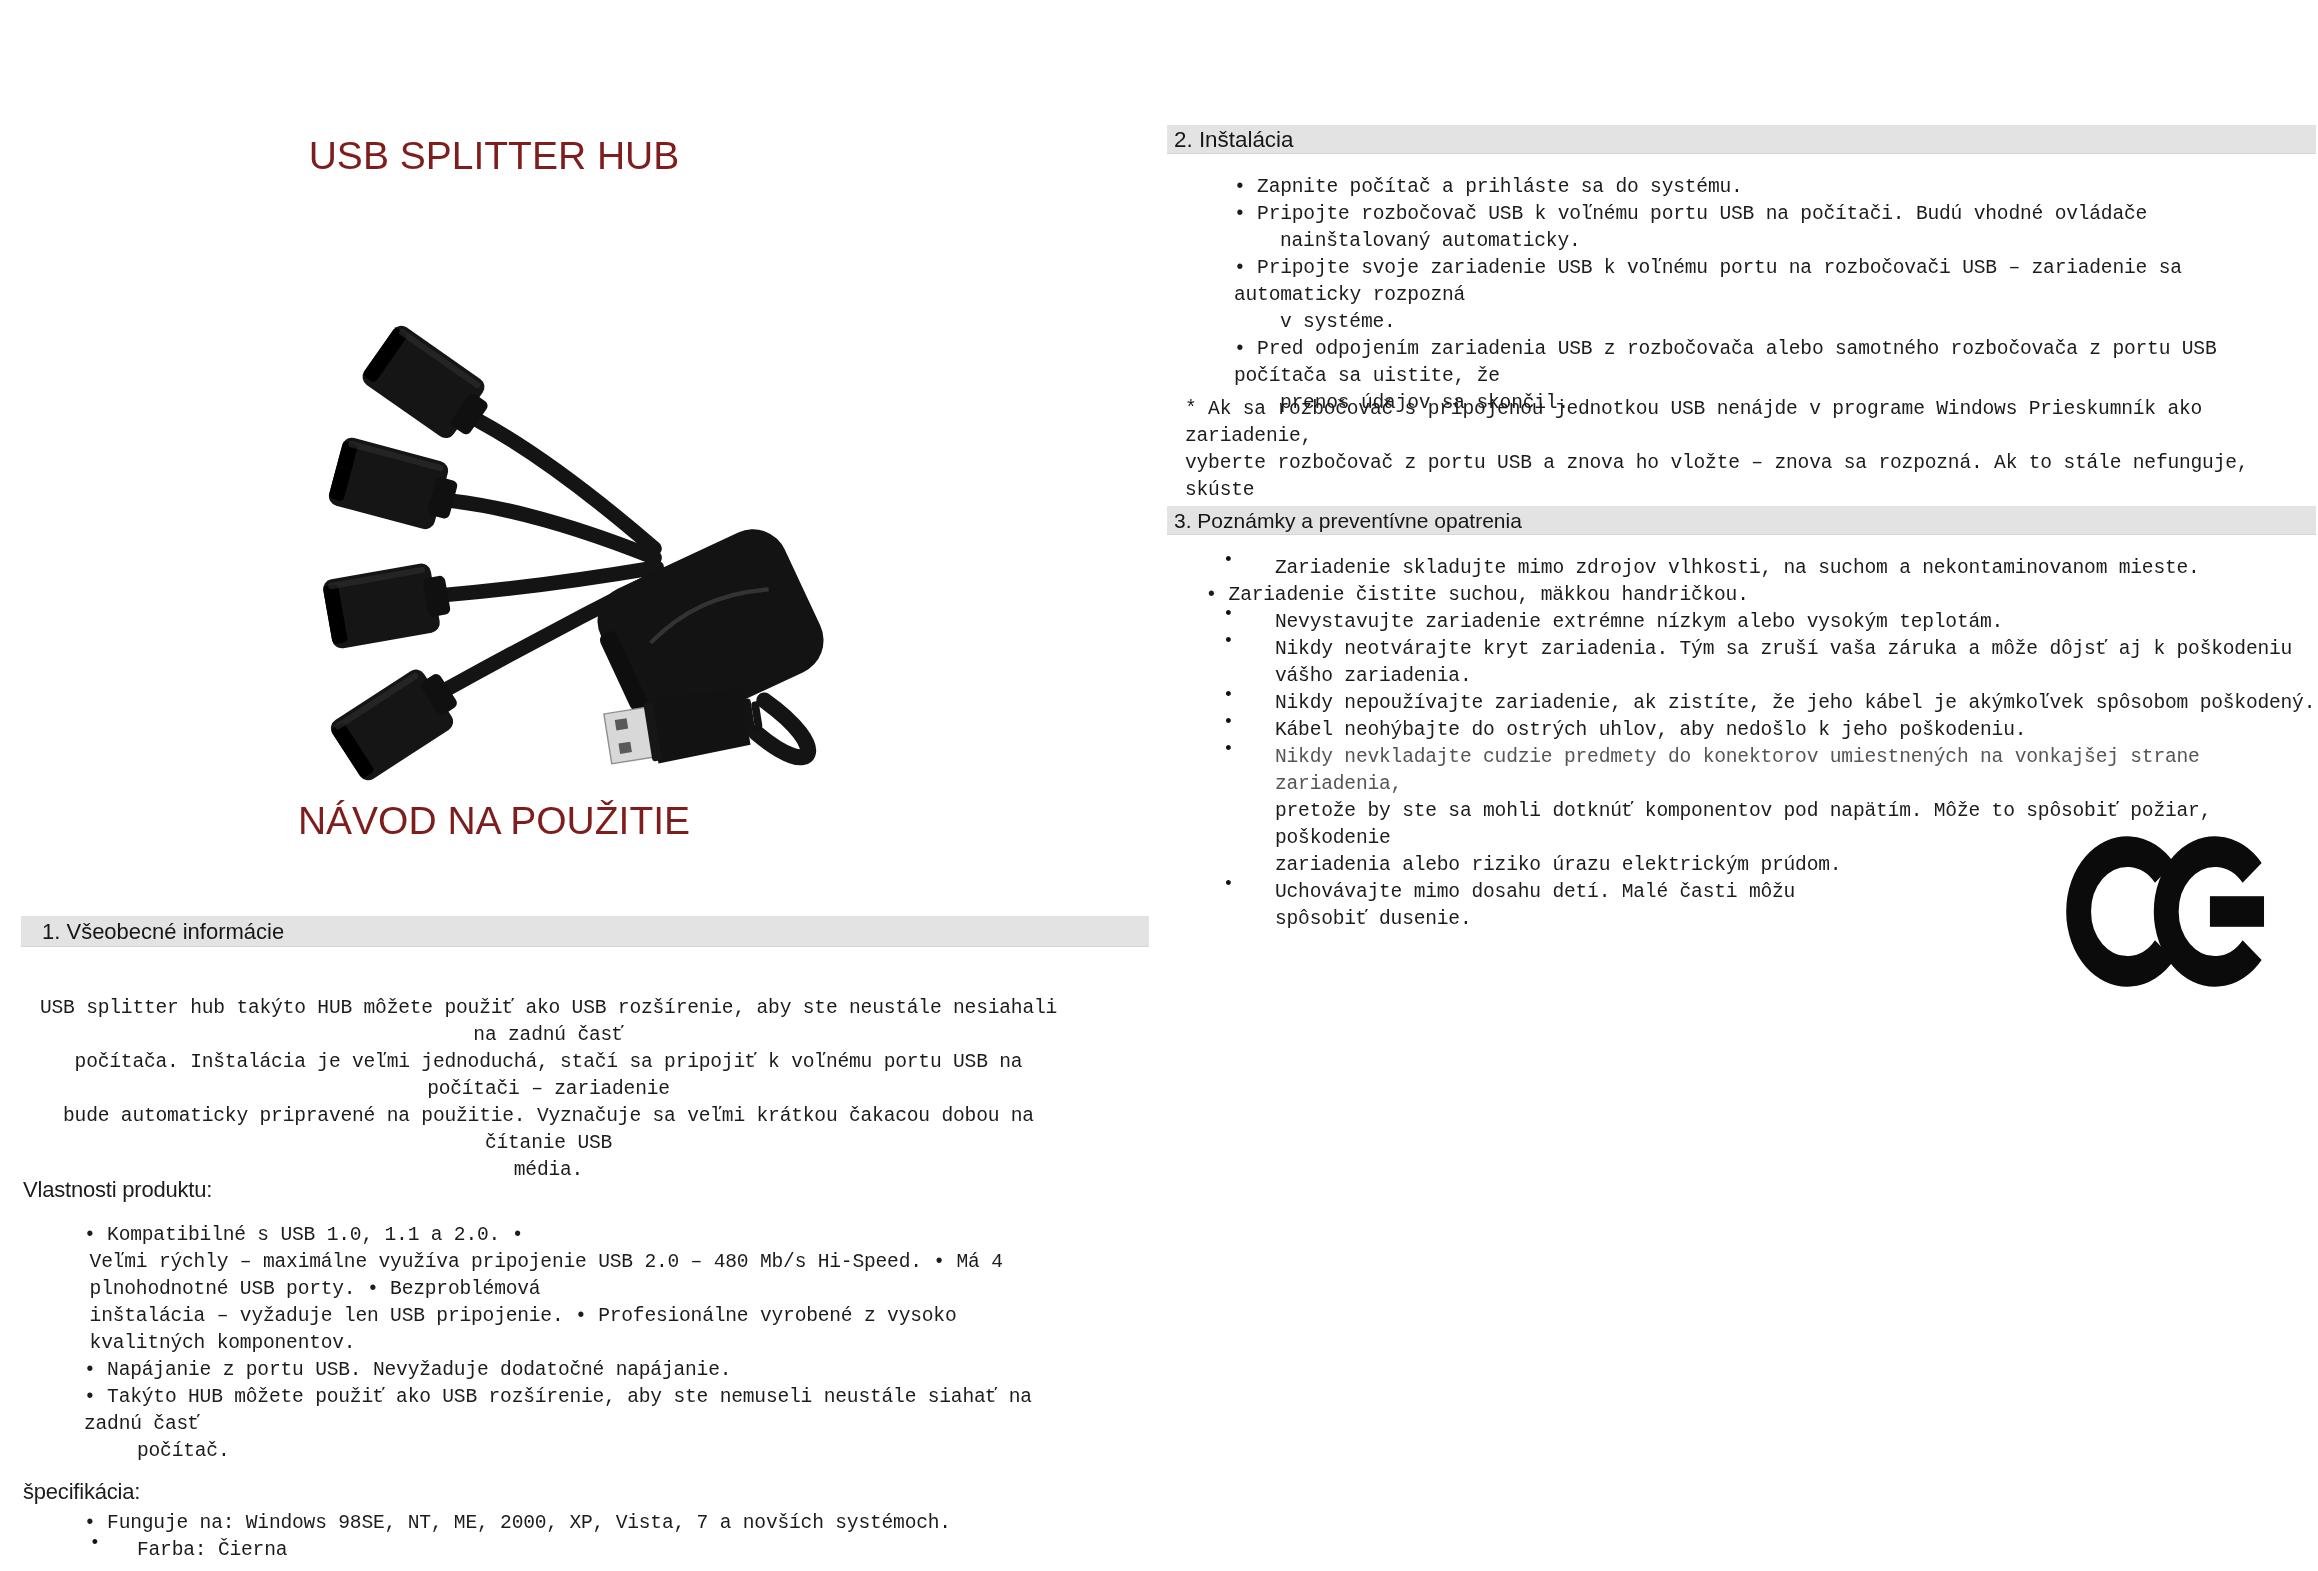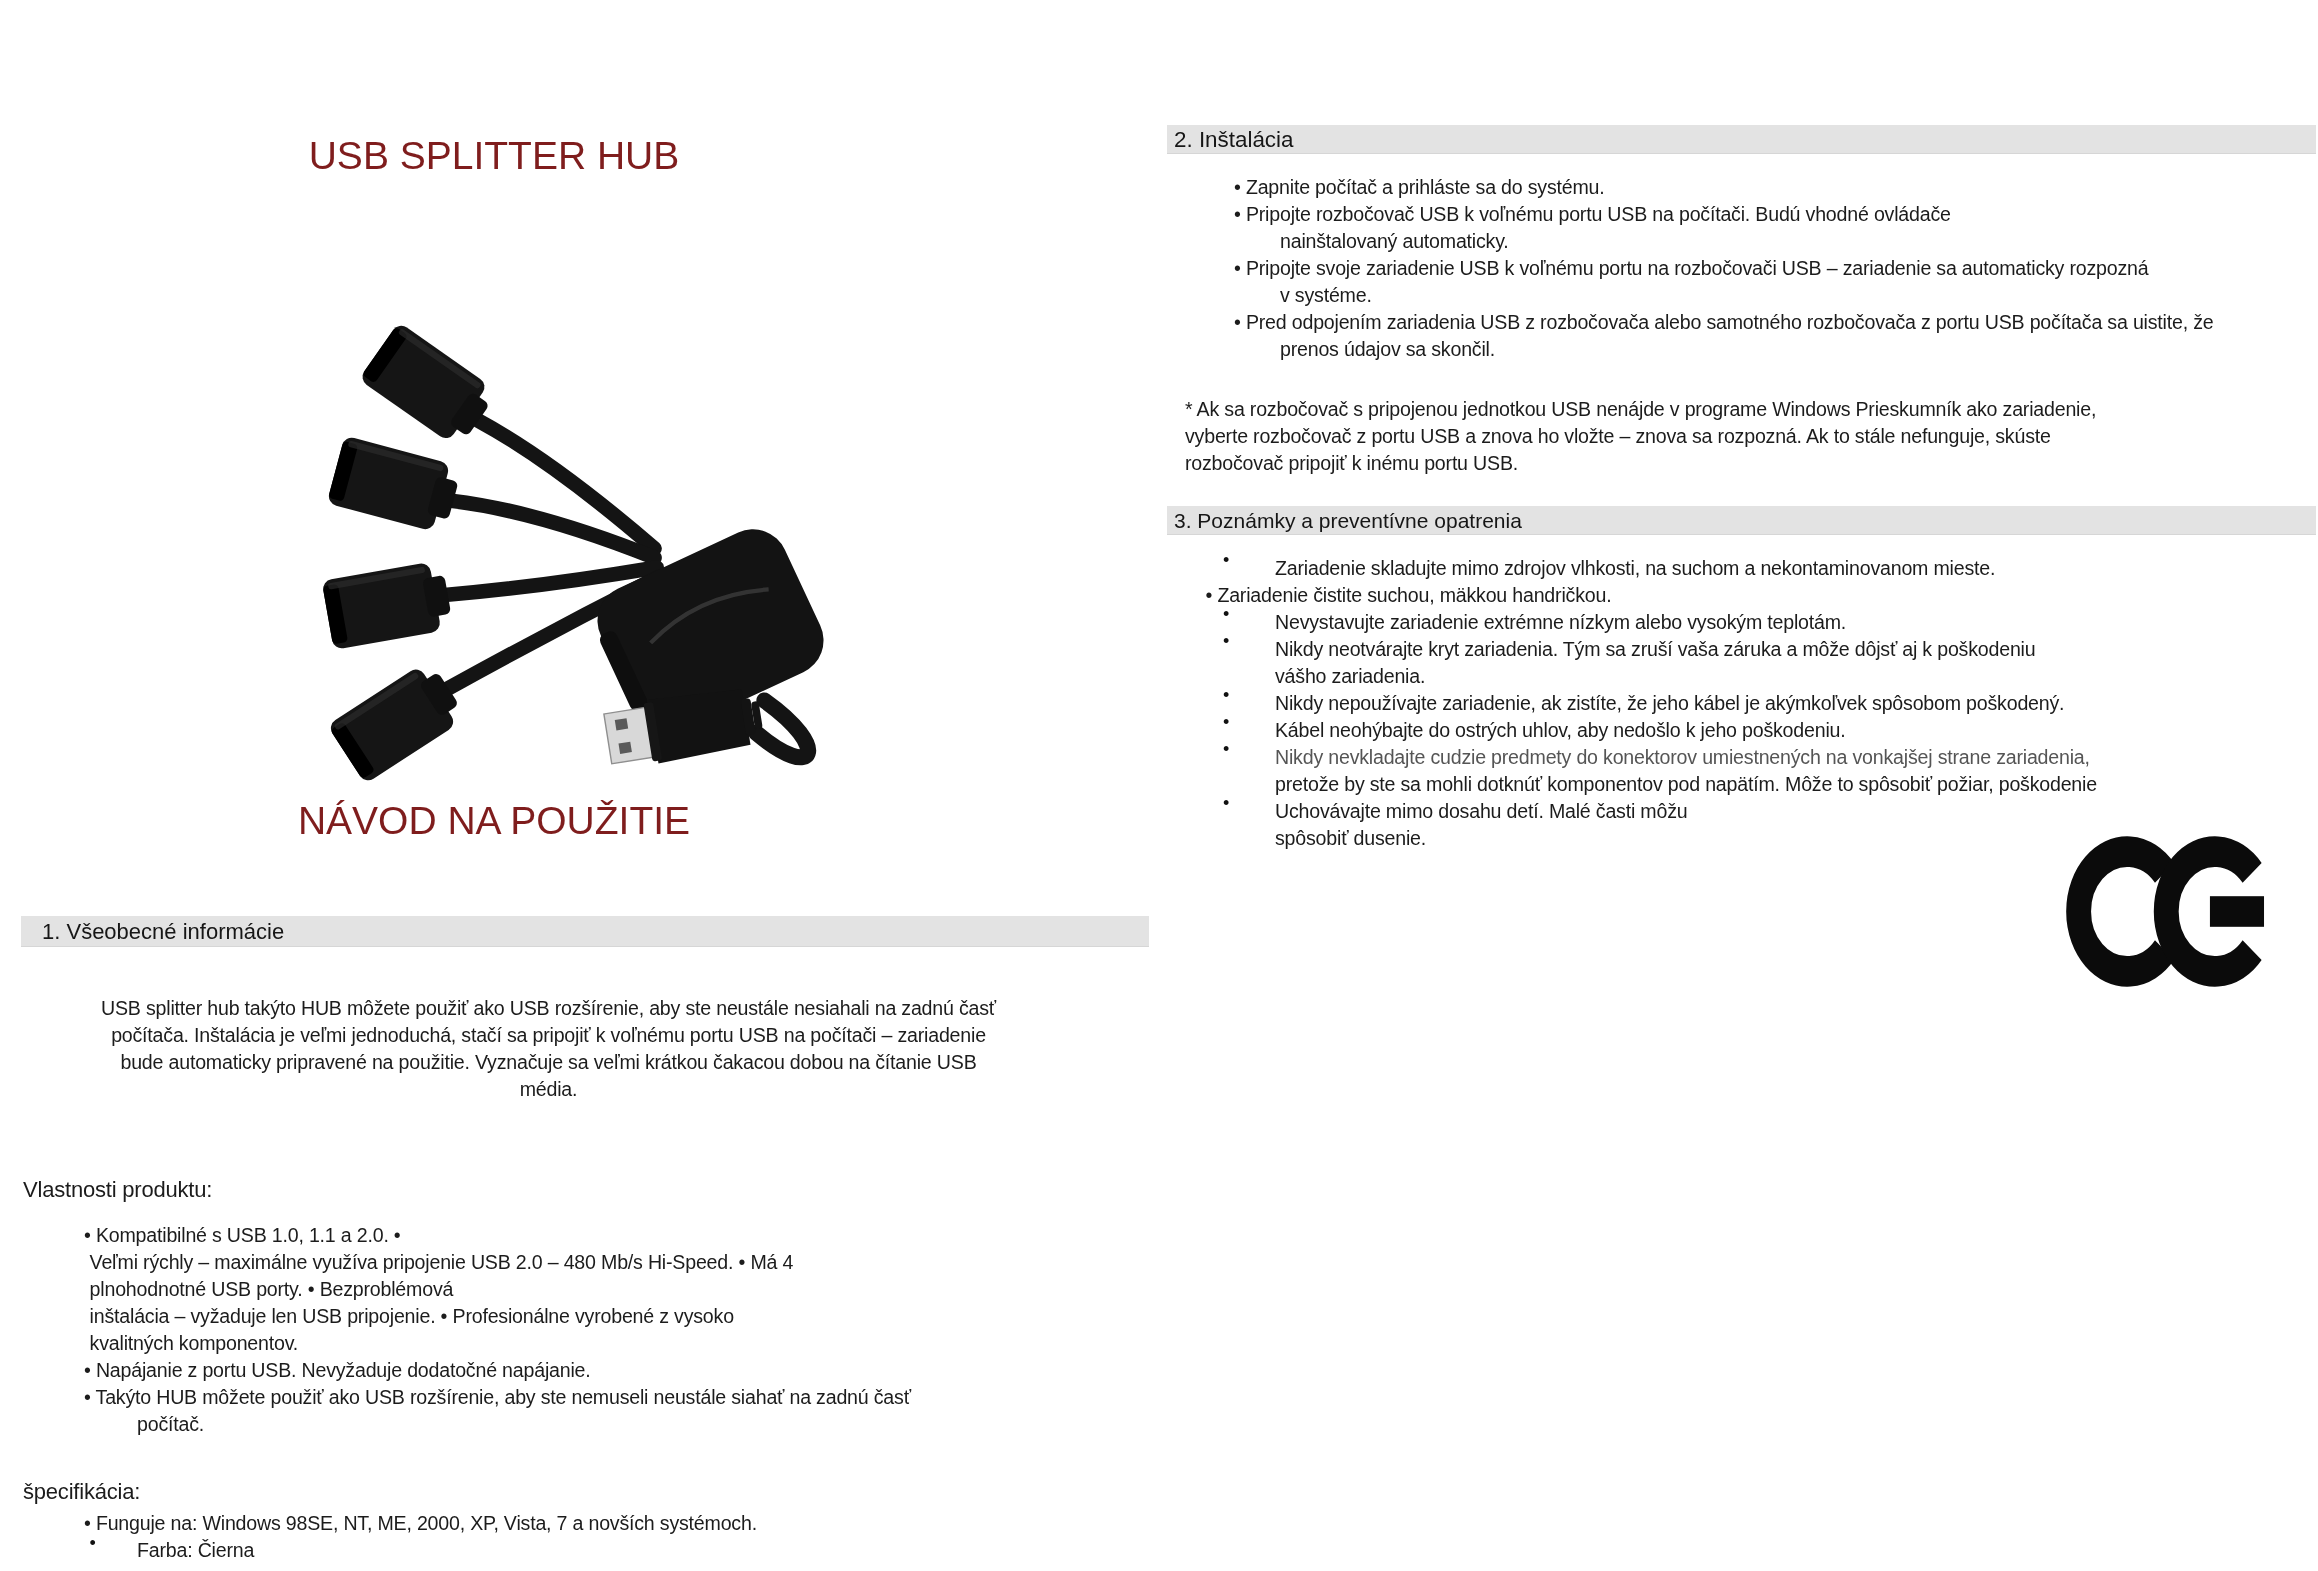--- a/index.html
+++ b/index.html
@@ -8,21 +8,21 @@
     font-family:"Liberation Sans","DejaVu Sans",sans-serif;
     color:#1c1c1c;
   }
   .abs{position:absolute;}
   .h1{font-size:39px;font-weight:400;color:#7f1d1d;letter-spacing:0px;text-align:center;}
   .secbar{
     background:#e3e3e3;height:31px;line-height:31px;
     font-size:22px;color:#161616;padding-left:7px;box-sizing:border-box;
     border-bottom:0.7px solid #d6d6d6;
   }
-  .body-text{font-size:19.6px;line-height:27px;letter-spacing:-0.2px;color:#1c1c1c;}
+  .body-text{font-size:19.6px;line-height:27px;letter-spacing:-0.2px;color:#1c1c1c;font-family:Liberation Mono, monospace;}
   .line{display:block;}
   .cont{margin-left:46px;}
   .indent75{margin-left:53px;}
   .label{font-size:22px;letter-spacing:-0.2px;color:#1c1c1c;}
   .note-item{position:relative;padding-left:52px;}
   .note-item .rb{
     position:absolute;left:0;top:-7.7px;font-size:18px;color:#111;
   }
   .note-item.inline-item{padding-left:0;margin-left:-17.5px;}
   .gray-line{color:#555555;}
@@ -169,20 +169,21 @@
 
   <div class="note-item">
     <span class="rb">•</span>
     <span class="line">Kábel neohýbajte do ostrých uhlov, aby nedošlo k jeho poškodeniu.</span>
   </div>
 
   <div class="note-item">
     <span class="rb">•</span>
     <span class="line gray-line">Nikdy nevkladajte cudzie predmety do konektorov umiestnených na vonkajšej strane zariadenia,</span>
     <span class="line">pretože by ste sa mohli dotknúť komponentov pod napätím. Môže to spôsobiť požiar, poškodenie</span>
+    <span class="line">zariadenia alebo riziko úrazu elektrickým prúdom.</span>
   </div>
 
   <div class="note-item">
     <span class="rb">•</span>
     <span class="line">Uchovávajte mimo dosahu detí. Malé časti môžu</span>
     <span class="line">spôsobiť dusenie.</span>
   </div>
 
 </div>
 

